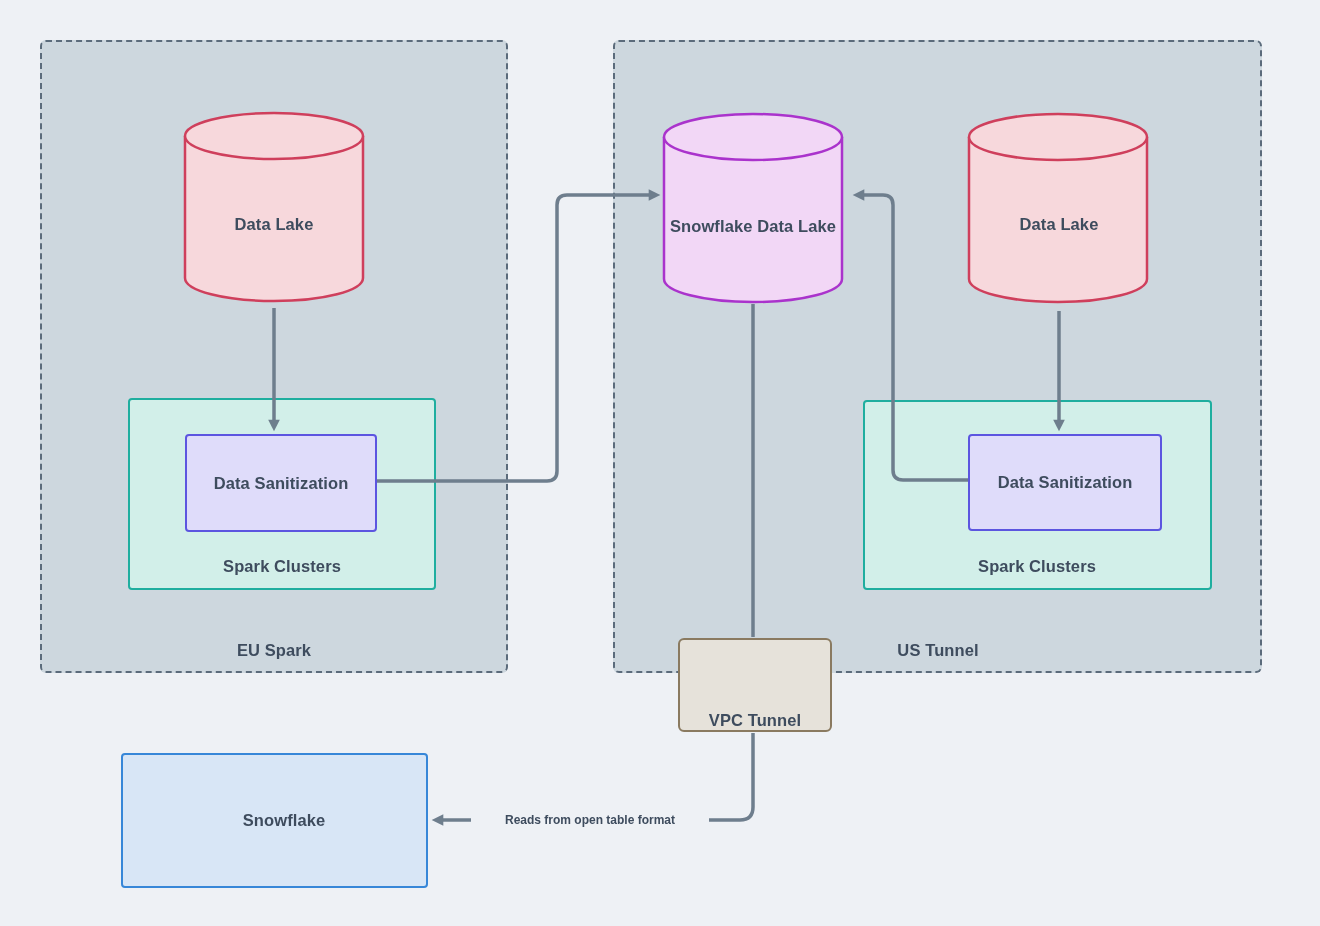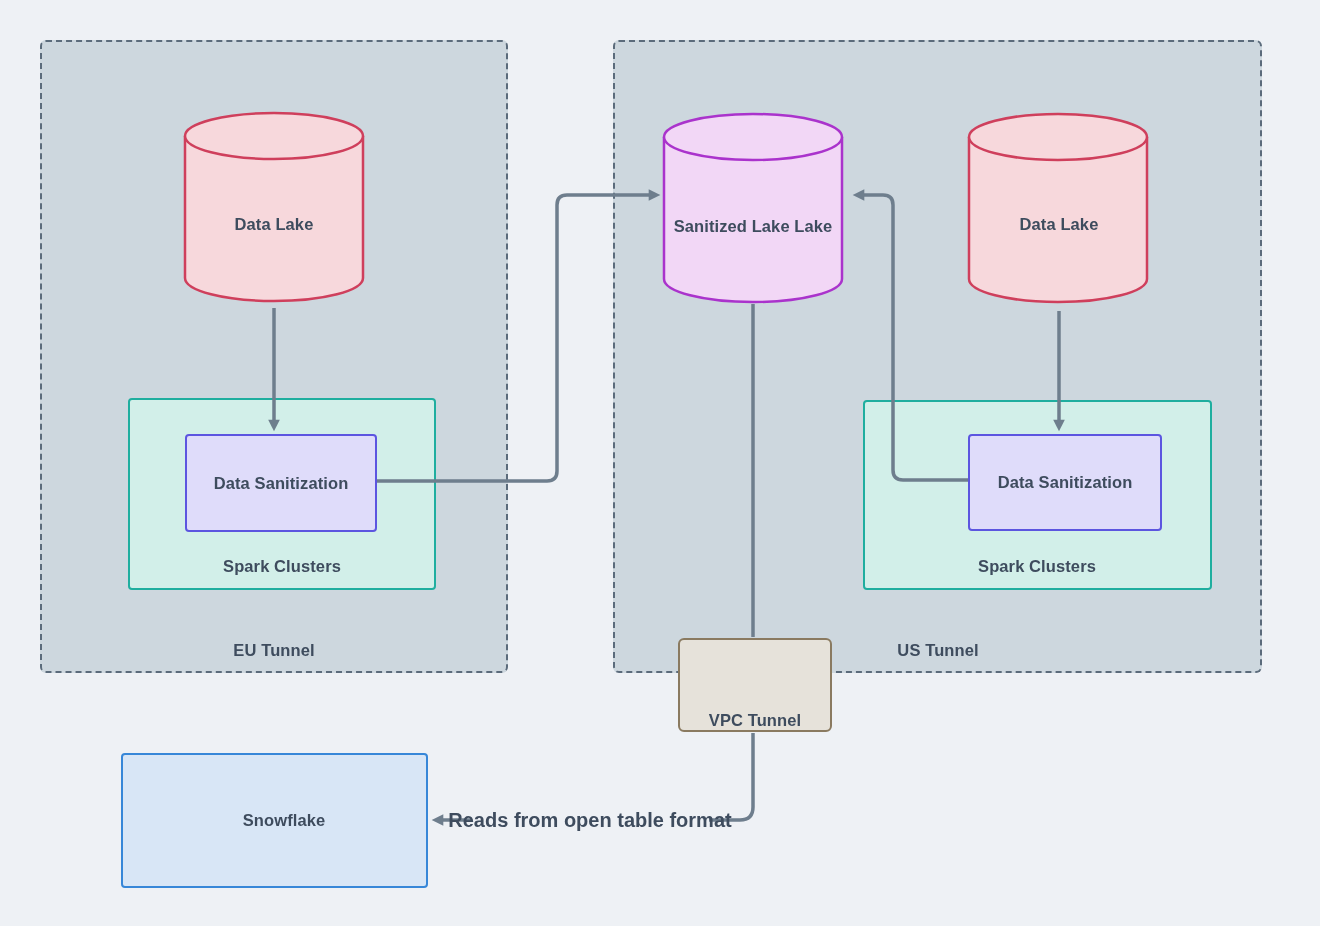--- a/index.html
+++ b/index.html
@@ -87,21 +87,21 @@
   .connectors path.edge{
     fill:none;
     stroke:var(--conn);
     stroke-width:3.5px;
     stroke-linecap:butt;
   }
   #arrowhead path{fill:var(--conn);}
   .edge-label{
     position:absolute;
     transform:translate(-50%,-50%);
-    font-size:20px;font-weight:700;
+    font-size:12px;font-weight:700;
     white-space:nowrap;
     color:var(--txt);
   }
 </style>
 </head>
 <body>
 
 <div class="stage">
 
   <div class="region region-eu"></div>
@@ -144,30 +144,30 @@
     <path class="edge" d="M274 308 L274 422" marker-end="url(#arrowhead)"></path>
     <path class="edge" d="M377 481 L547 481 Q557 481 557 471 L557 205 Q557 195 567 195 L651 195" marker-end="url(#arrowhead)"></path>
     <path class="edge" d="M1059 311 L1059 422" marker-end="url(#arrowhead)"></path>
     <path class="edge" d="M968 480 L903 480 Q893 480 893 470 L893 205 Q893 195 883 195 L862 195" marker-end="url(#arrowhead)"></path>
     <path class="edge" d="M753 304 L753 637"></path>
     <path class="edge" d="M753 733 L753 807 Q753 820 740 820 L709 820"></path>
     <path class="edge" d="M471 820 L441 820" marker-end="url(#arrowhead)"></path>
   </svg>
 
   <div class="lbl" style="left:274px;top:224px;">Data Lake</div>
-  <div class="lbl" style="left:753px;top:226px;">Sanitized Lake Lake</div>
+  <div class="lbl" style="left:753px;top:226px;">Snowflake Data Lake</div>
   <div class="lbl" style="left:1059px;top:224px;">Data Lake</div>
 
   <div class="lbl" style="left:282px;top:566px;">Spark Clusters</div>
   <div class="lbl" style="left:1037px;top:566px;">Spark Clusters</div>
 
   <div class="lbl" style="left:281px;top:483px;">Data Sanitization</div>
   <div class="lbl" style="left:1065px;top:482px;">Data Sanitization</div>
 
-  <div class="lbl" style="left:274px;top:650px;">EU Tunnel</div>
+  <div class="lbl" style="left:274px;top:650px;">EU Spark</div>
   <div class="lbl" style="left:938px;top:650px;">US Tunnel</div>
 
   <div class="lbl" style="left:755px;top:720px;">VPC Tunnel</div>
   <div class="lbl" style="left:284px;top:820px;">Snowflake</div>
 
   <div class="edge-label" style="left:590px;top:820px;">Reads from open table format</div>
 
 </div>
 
 </body></html>

